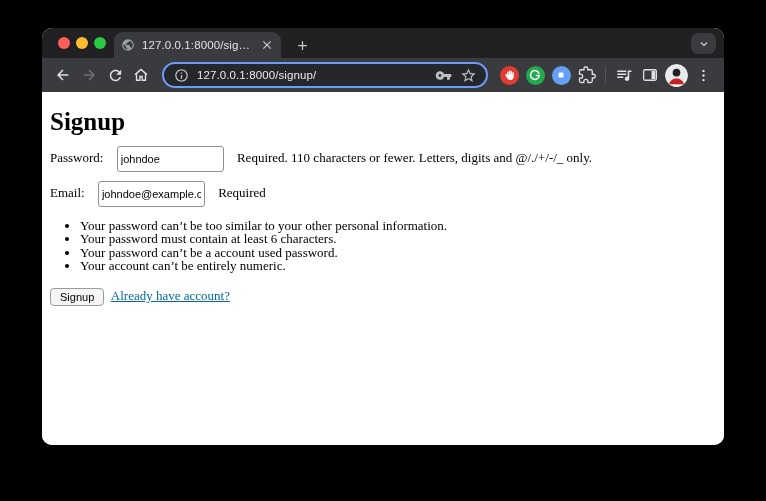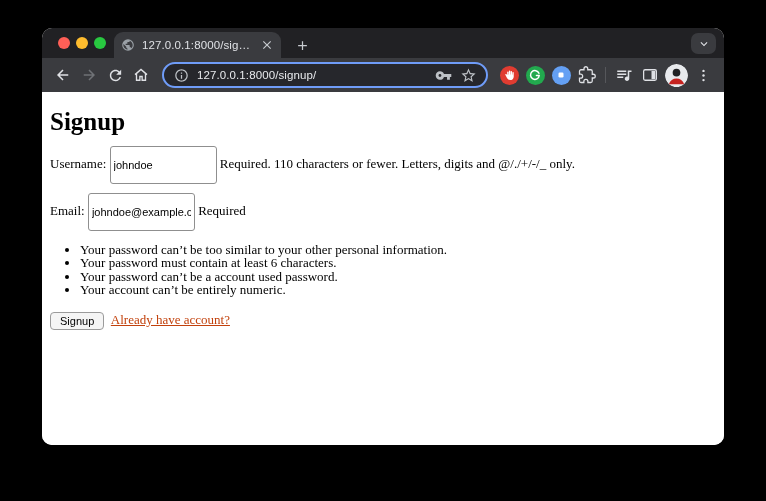--- a/index.html
+++ b/index.html
@@ -67,33 +67,33 @@
   .page {
     flex:1 1 auto; background:#fff; color:#000; padding:8px;
     font-family:"Liberation Serif","DejaVu Serif",serif; font-size:13px;
     overflow:hidden;
   }
   .page h1 { font-size:25px; margin:8px 0 10px; font-weight:bold; }
   .row { margin:9px 0; line-height:19px; }
   .ti {
     height:18px; border:1px solid #8f8f8f; border-radius:3px; background:#fff;
     font:11px "Liberation Sans","DejaVu Sans",sans-serif; color:#000;
-    padding:18px 3px; vertical-align:middle; margin:0 0;
+    padding:12px 3px; vertical-align:middle; margin:0 10px;
   }
   .w107 { width:107px; } .w100 { width:100px; } .w108 { width:108px; }
   .help {}
   ul.rules { margin:12px 0; padding-left:30px; }
   ul.rules li { font-size:13px; line-height:13.4px; }
   .actions { margin-top:13px; }
   .btn {
     font:11px "Liberation Sans","DejaVu Sans",sans-serif; color:#000;
     background:#f5f5f5; border:1px solid #9b9b9b; border-radius:4px;
     padding:2px 9px; vertical-align:middle; margin-right:4px;
   }
-  a.loginlink { color:#c2410c; text-decoration:underline; }
+  a.loginlink { color:#0369a1; text-decoration:underline; }
 </style>
 </head>
 <body>
 
 <div class="window">
 
   <div class="tabstrip">
     <div class="traffic">
       <span class="tl red"></span>
       <span class="tl yellow"></span>
@@ -218,21 +218,21 @@
           <circle cx="12" cy="12" r="1.7" fill="#dfe1e5"></circle>
           <circle cx="12" cy="18.5" r="1.7" fill="#dfe1e5"></circle>
         </svg>
     </div>
   </div>
 
   <div class="page">
     <h1>Signup</h1>
 
     <p class="row">
-      <span>Username:</span>
+      <span>Password:</span>
       <input type="text" class="ti w107" value="johndoe" style="">
       <span class="help">Required. 110 characters or fewer. Letters, digits and @/./+/-/_ only.</span>
     </p>
 
     <p class="row">
       <span>Email:</span>
       <input type="text" class="ti w107" value="johndoe@example.com" style="">
       <span class="help">Required</span>
     </p>
 

